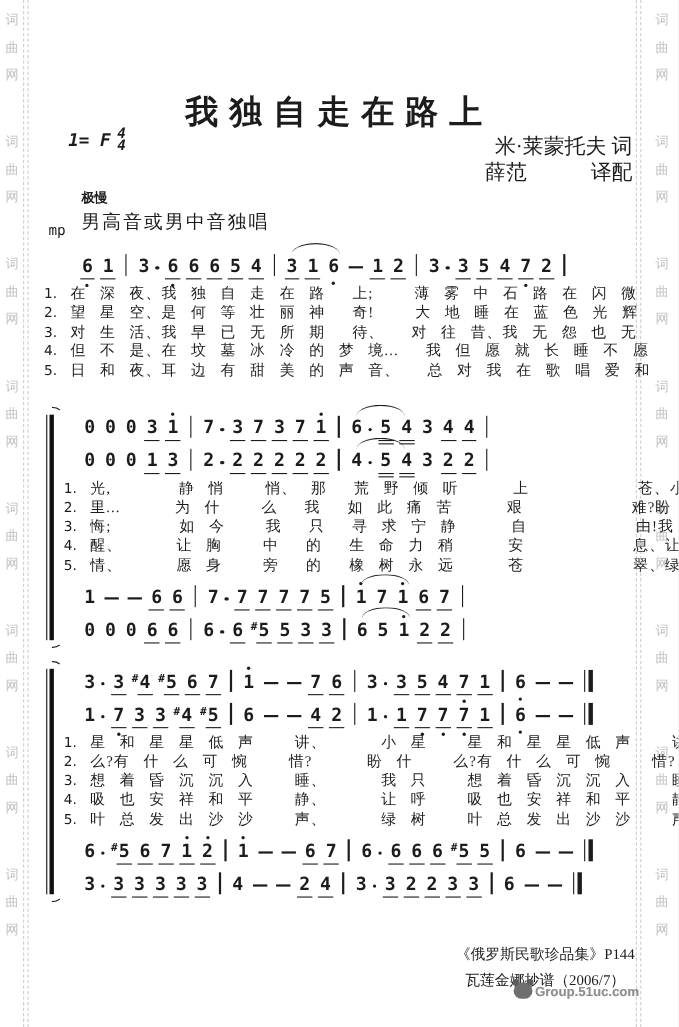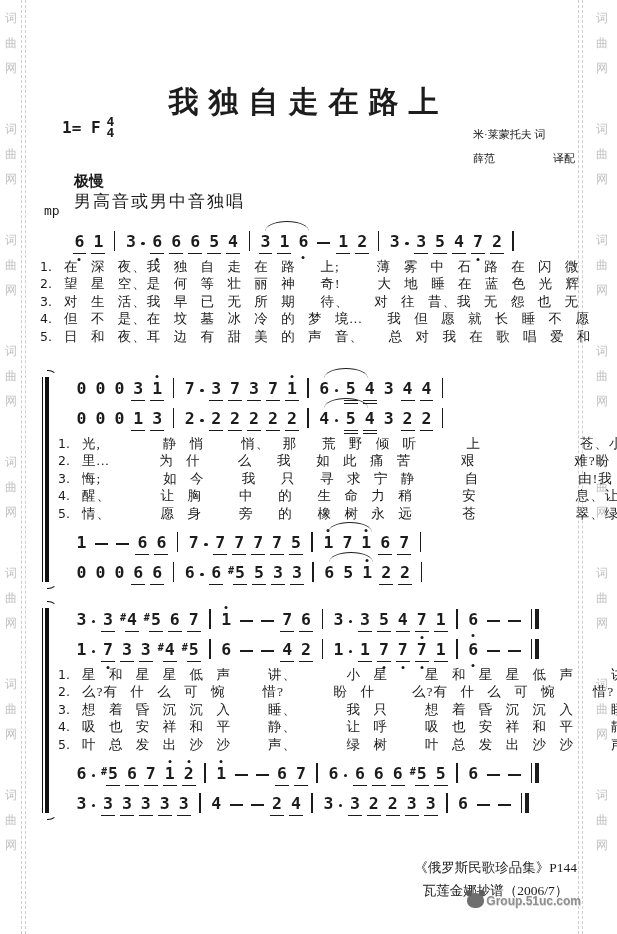--- a/index.html
+++ b/index.html
@@ -10,26 +10,26 @@
   }
   
   .dashline{position:absolute;top:0;bottom:0;width:0;border-left:1px dashed #cdcdcd;}
   .wm-col{position:absolute;top:6px;width:16px;text-align:center;}
   .wm-group{margin-bottom:36px;}
   .wm-char{font-size:12px;line-height:25px;color:#c2c2c2;font-family:"DejaVu Sans",sans-serif;}
   
   .title{position:absolute;top:62px;left:0;right:0;text-align:center;
     font-size:30px;font-weight:700;letter-spacing:10px;font-family:"DejaVu Serif",serif;margin-top:20px;}
   .keysig{position:absolute;left:62px;top:116px;font-family:"DejaVu Sans Mono",monospace;
-    font-weight:700;font-size:16px;display:flex;align-items:center;}
+    font-weight:700;font-size:16px;display:flex;align-items:center;font-style:italic;}
   .frac{display:inline-flex;flex-direction:column;margin-left:6px;font-size:13px;line-height:11px;text-align:center;}
-  .credits{position:absolute;right:42px;top:122px;font-size:11px;line-height:24px;text-align:left;}
+  .credits{position:absolute;right:42px;top:122px;font-size:19px;line-height:24px;text-align:right;}
   .credits .row2{display:flex;}
   .credits .gap{width:58px;}
-  .tempo{position:absolute;left:74px;top:172px;font-size:15px;font-weight:700;}
+  .tempo{position:absolute;left:74px;top:172px;font-size:12px;font-weight:700;}
   .voice{position:absolute;left:74px;top:190px;font-size:17px;letter-spacing:2px;}
   .dyn{position:absolute;left:44px;top:203px;font-family:"DejaVu Sans Mono",monospace;font-size:13px;}
   
   #systems{position:absolute;left:40px;top:221px;right:34px;}
   .system{position:relative;}
   .system.braced{padding-left:18px;}
   .sys1{margin-bottom:32px;}
   .sys-mid{margin-bottom:26px;}
   .brace{position:absolute;left:2px;top:-2px;bottom:-2px;width:8px;}
   .brace .thin{position:absolute;left:0;top:2px;bottom:2px;width:1px;background:#111;}

